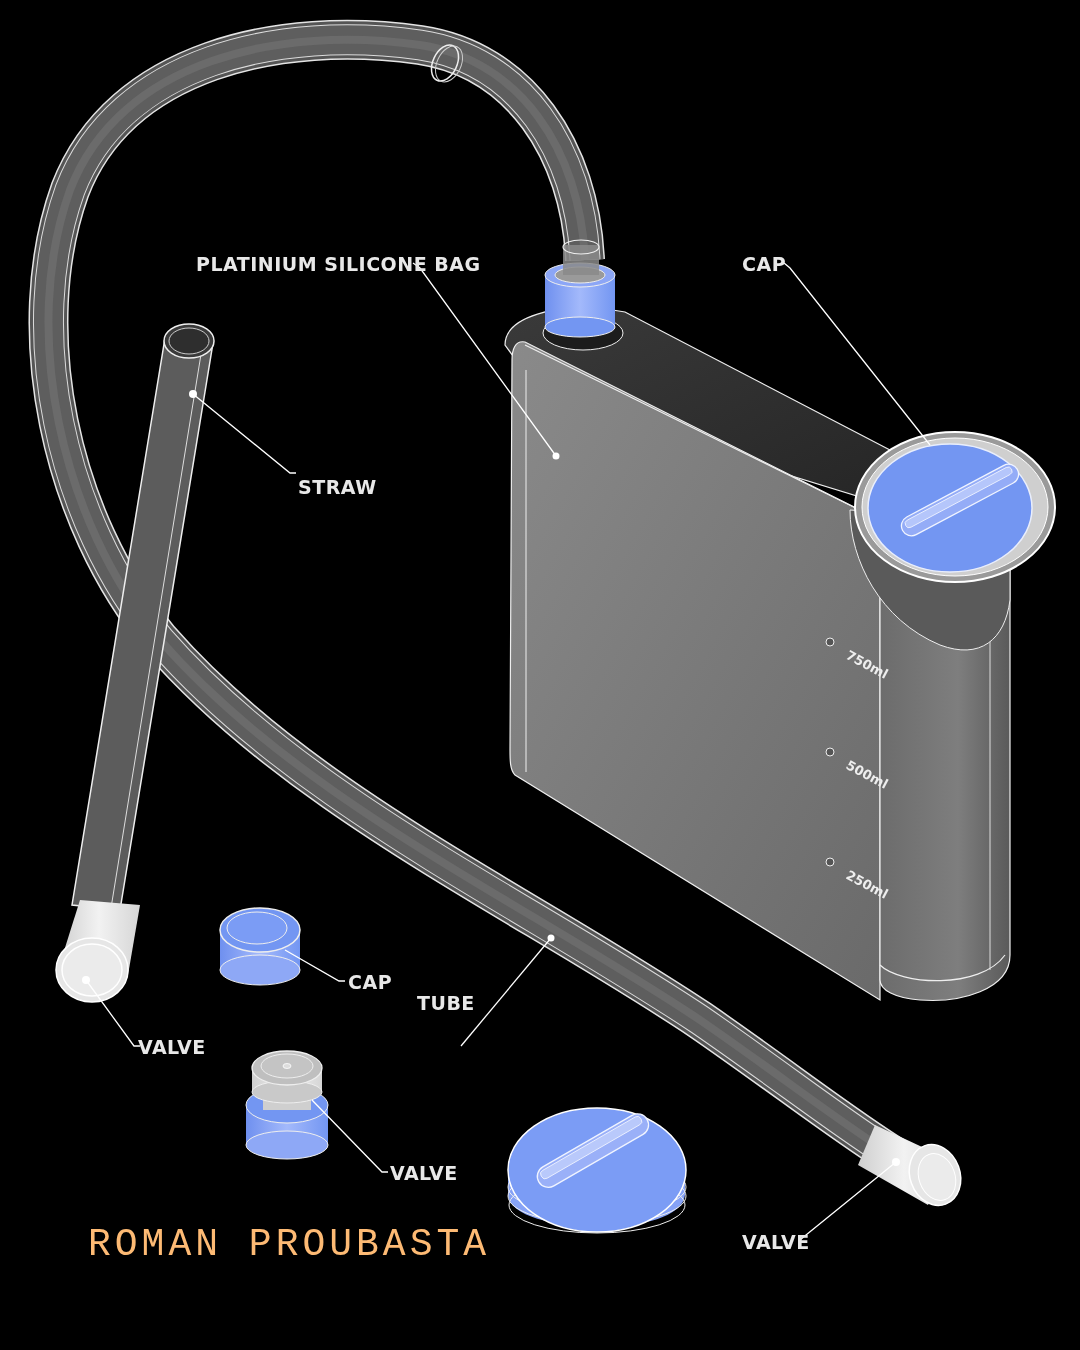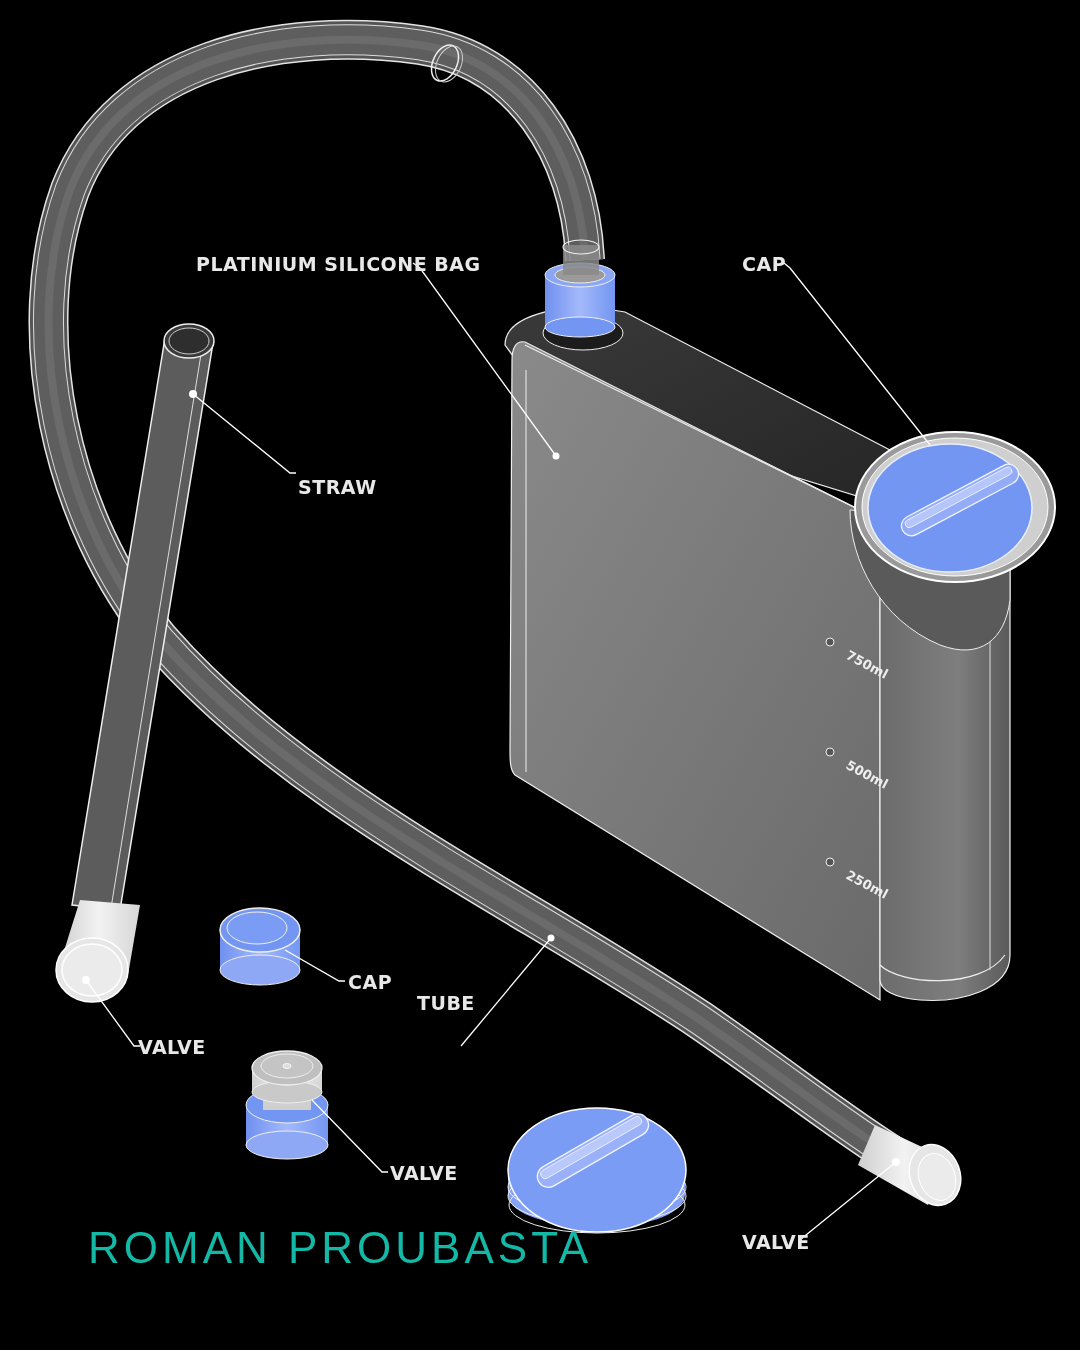--- a/index.html
+++ b/index.html
@@ -1,19 +1,19 @@
 <!DOCTYPE html>
 <html><head>
 <meta charset="utf-8">
 <style>
   html, body { margin: 0; padding: 0; background: #000; }
   body { width: 1080px; height: 1350px; overflow: hidden; position: relative; font-family: "Liberation Sans", "DejaVu Sans", sans-serif; }
   #stage { position: absolute; left: 0; top: 0; width: 1080px; height: 1350px; }
   .lbl { position: absolute; color: #e8e8e8; font-size: 19px; letter-spacing: 0.5px; white-space: nowrap; font-family: "DejaVu Sans", sans-serif; font-weight: 700; }
-  .sign { position: absolute; left: 88px; top: 1223px; color: #14b8a6; font-size: 44px; letter-spacing: 4px; font-family: Liberation Sans, sans-serif; }
+  .sign { position: absolute; left: 88px; top: 1223px; color: #fdba74; font-size: 38px; letter-spacing: 4px; font-family: Liberation Mono, monospace; }
   svg text { font-family: "DejaVu Sans", sans-serif; }
 </style>
 </head>
 <body>
 
 <div id="stage">
   <svg width="1080" height="1350" viewBox="0 0 1080 1350" xmlns="http://www.w3.org/2000/svg">
     <defs>
       <linearGradient id="bagFront" x1="0" y1="0" x2="1" y2="1">
         <stop offset="0" stop-color="#8a8a8a"></stop>

